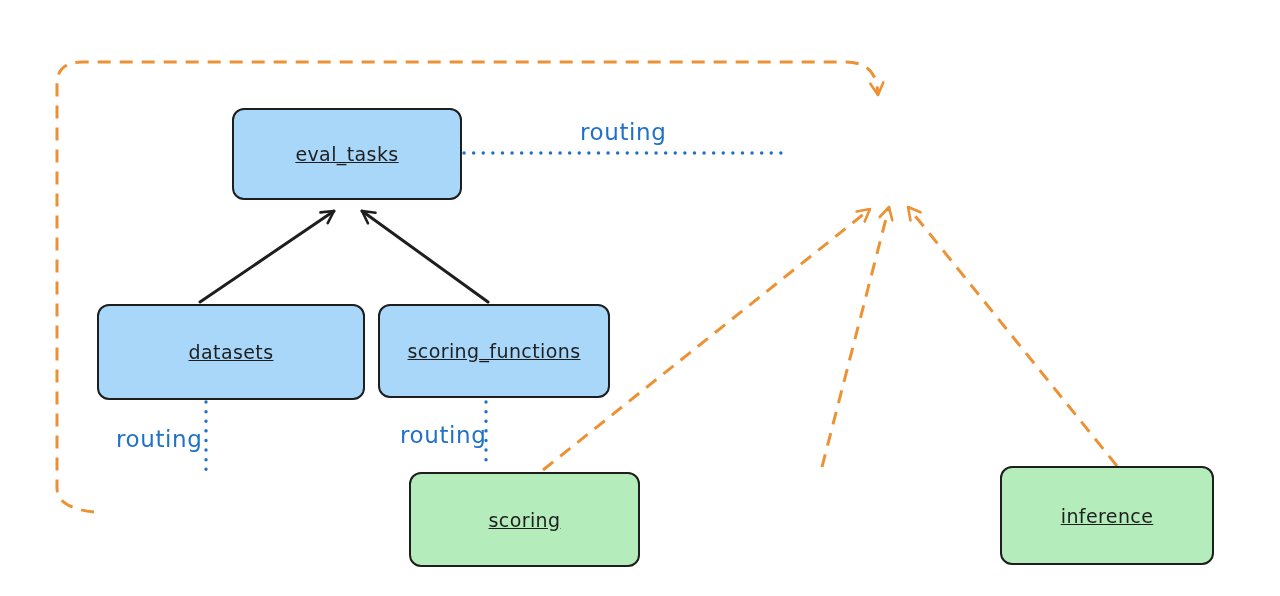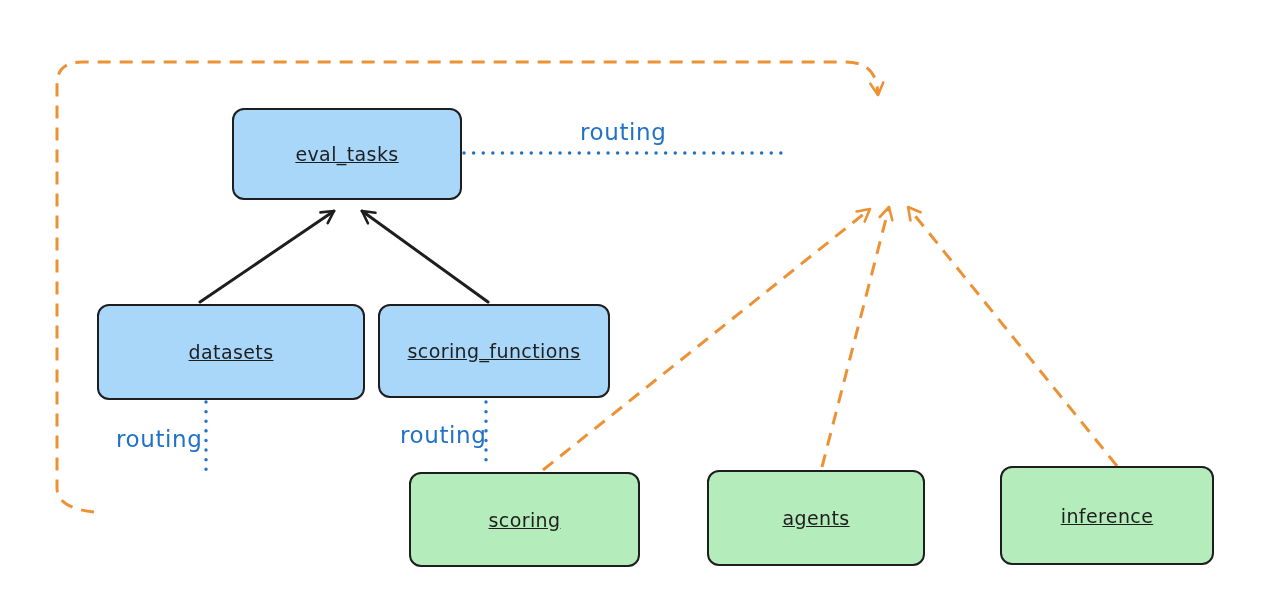--- a/index.html
+++ b/index.html
@@ -115,23 +115,20 @@
 
   <div class="node blue" style="left:378px; top:304px; width:232px; height:94px;">
     <span>scoring_functions</span>
   </div>
 
 
   <div class="node green" style="left:386px; top:472px; width:231px; height:95px;margin-left:23px;">
     <span>scoring</span>
   </div>
 
-  <div class="node green" style="left:707px; top:470px; width:218px; height:96px;">
-    <span>agents</span>
-  </div>
 
   <div class="node green" style="left:1000px; top:466px; width:214px; height:99px;">
     <span>inference</span>
   </div>
 
   <span class="edge-label" style="left:580px; top:119px;">routing</span>
   <span class="edge-label" style="left:116px; top:426px;">routing</span>
   <span class="edge-label" style="left:400px; top:422px;">routing</span>
 
 </div>

